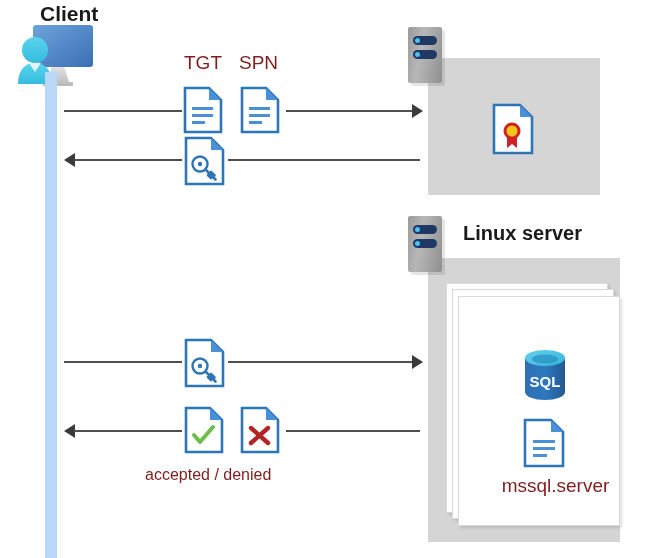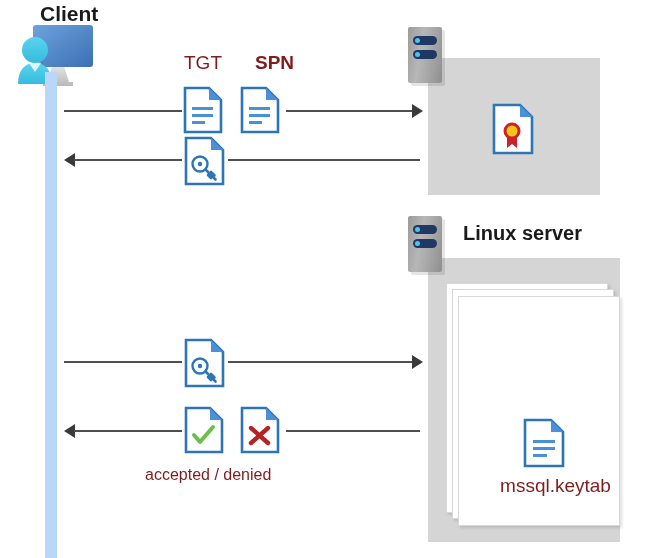--- a/index.html
+++ b/index.html
@@ -51,21 +51,21 @@
   .ahead-r{border-left:11px solid #3a3a3a;}
   .ahead-l{border-right:11px solid #3a3a3a;}
 
   
   .doc{position:absolute;}
   .doc svg{display:block;}
 
   
   .lbl{position:absolute;font-size:19px;color:#7f1d1d;}
   .lbl-tgt{left:184px;top:52px;}
-  .lbl-spn{left:255px;top:52px;font-weight:bold;}
+  .lbl-spn{left:239px;top:52px;}
   .lbl-accden{left:145px;top:466px;font-size:16px;}
   .lbl-keytab{left:468px;top:475px;font-size:19px;width:175px;text-align:center;}
 </style>
 </head>
 <body>
 
 <div class="stage">
 
   <div class="abs title title-client">Client</div>
 
@@ -136,32 +136,51 @@
       </span>
   </div>
 
   <div class="abs title title-linux">Linux server</div>
 
   <div class="card card1"></div>
   <div class="card card2"></div>
   <div class="card card3"></div>
 
 
+  <div class="abs" style="left:521px;top:348px;">
+    <svg width="48" height="54" viewBox="0 0 48 54">
+      <defs>
+        <linearGradient id="cylb" x1="0" y1="0" x2="1" y2="0">
+          <stop offset="0" stop-color="#2f6fb3"></stop>
+          <stop offset="0.5" stop-color="#2d78bf"></stop>
+          <stop offset="1" stop-color="#23598f"></stop>
+        </linearGradient>
+        <linearGradient id="cylt" x1="0" y1="0" x2="1" y2="1">
+          <stop offset="0" stop-color="#63d3ef"></stop>
+          <stop offset="1" stop-color="#35b2d8"></stop>
+        </linearGradient>
+      </defs>
+      <path d="M4 10 h40 v34 a20 8 0 0 1 -40 0 z" fill="url(#cylb)"></path>
+      <ellipse cx="24" cy="10" rx="20" ry="8" fill="url(#cylt)"></ellipse>
+      <ellipse cx="24" cy="11" rx="13" ry="4.6" fill="#2a93c4" opacity="0.75"></ellipse>
+      <text x="24" y="39" text-anchor="middle" font-family="Liberation Sans, sans-serif" font-size="15" font-weight="bold" fill="#ffffff">SQL</text>
+    </svg>
+  </div>
 
   <div class="abs doc" style="left:523px;top:418px;">
     <svg width="42" height="50" viewBox="0 0 42 50">
       <path d="M2 2 h26 l12 12 v34 h-38 z" fill="#ffffff" stroke="#2e75b6" stroke-width="2.6"></path>
       <path d="M28 2 l12 12 h-12 z" fill="#4a90d9"></path>
       <rect x="10" y="22" width="22" height="3" fill="#4a90d9"></rect>
       <rect x="10" y="29" width="22" height="3" fill="#4a90d9"></rect>
       <rect x="10" y="36" width="14" height="3" fill="#4a90d9"></rect>
     </svg>
   </div>
 
-  <div class="lbl lbl-keytab">mssql.keytab</div>
+  <div class="lbl lbl-keytab">mssql.server</div>
 
   <div class="line" style="left:64px;top:110px;width:118px;"></div>
   <div class="line" style="left:286px;top:110px;width:128px;"></div>
   <div class="ahead ahead-r" style="left:412px;top:104px;"></div>
 
   <div class="lbl lbl-tgt">TGT</div>
   <div class="lbl lbl-spn">SPN</div>
 
   <div class="abs doc" style="left:183px;top:86px;">
     <svg width="40" height="48" viewBox="0 0 40 48">

